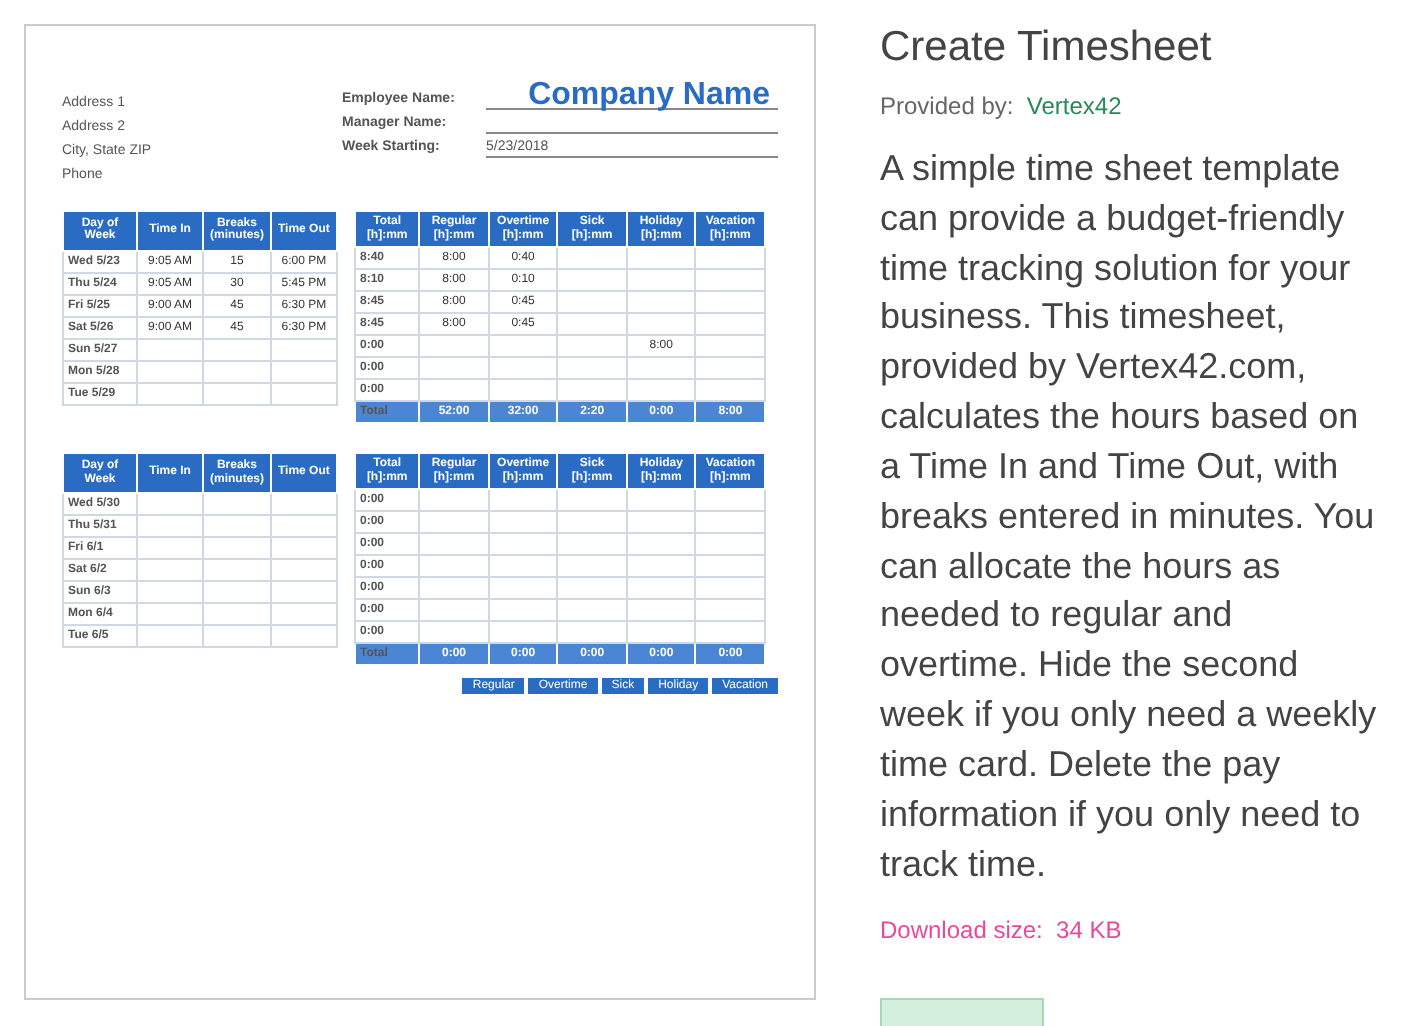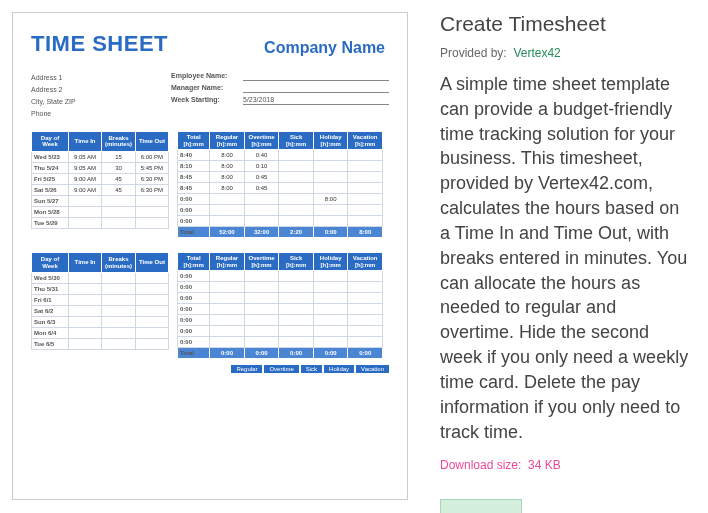--- a/index.html
+++ b/index.html
@@ -37,21 +37,20 @@
 .create-btn { width: 82px; height: 78px; background: #d5efdd; border: 1px solid #a6d7b8; display: flex; flex-direction: row; align-items: center; justify-content: center; cursor: pointer; }
 .create-btn .doc-icon { width: 26px; height: 32px; margin-bottom: 6px; }
 .create-btn .lbl { font-size: 12px; color: #333; }
 .arrow { margin-left: 16px; }
 </style>
 </head>
 <body>
 
 <div class="preview-pane">
   <div class="preview">
-    <div class="sheet-title">TIME SHEET</div>
     <div class="company">Company Name</div>
     <div style="height:12px"></div>
     <div class="info-row">
       <div class="info-left">Address 1</div>
       <div class="info-right">
           <div class="info-lbl">Employee Name:</div>
           <div class="info-val"></div>
         </div>
     </div>
     <div class="info-row">

